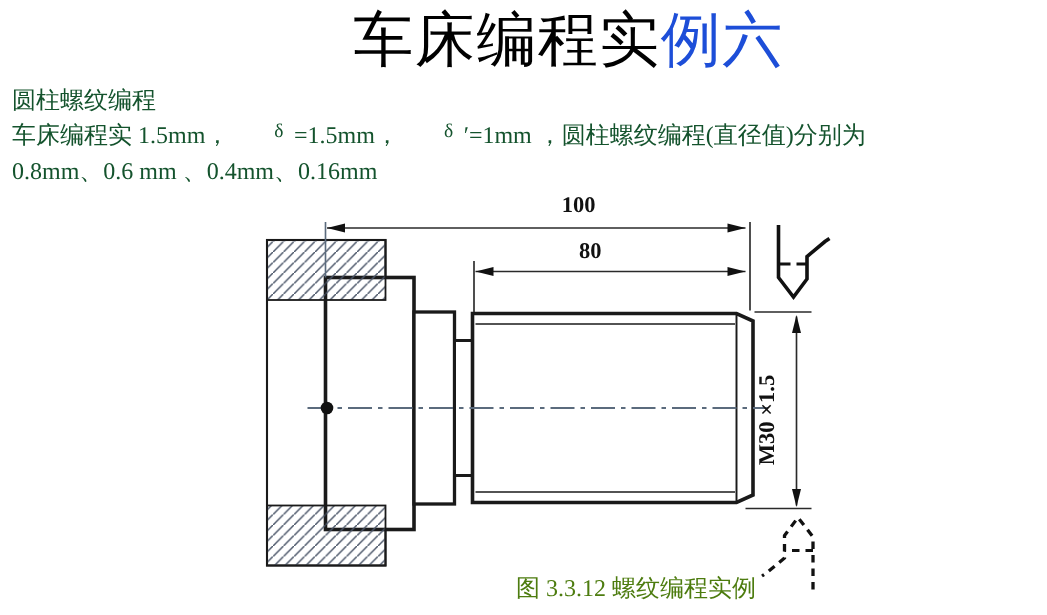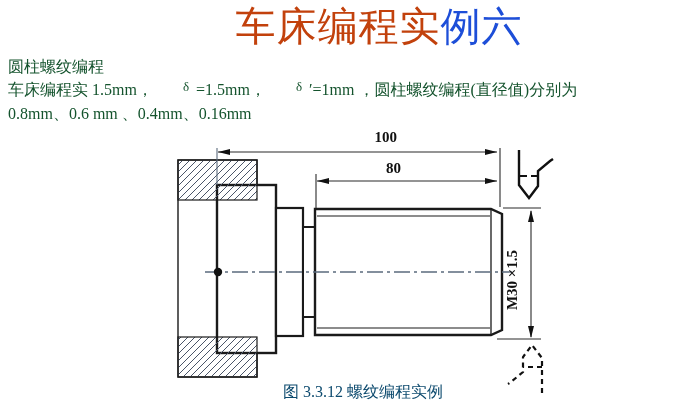--- a/index.html
+++ b/index.html
@@ -2,35 +2,35 @@
 <html><head>
 <meta charset="utf-8">
 <style>
   html,body{margin:0;padding:0;background:#e8e8e8;}
   .slide{
     position:relative;width:698px;height:410px;background:#ffffff;
     font-family:"Liberation Serif",serif;overflow:hidden;color:#1a1a1a;
   }
   .title{position:absolute;top:4px;left:60px;width:638px;margin:0;
     text-align:center;font-size:40px;font-weight:400;letter-spacing:1px;line-height:46px;}
-  .t-accent{color:#c2410c;}
+  .t-accent{color:#000000;}
   .t-rest{color:#1d4ed8;}
   .intro{position:absolute;left:8px;font-size:16px;white-space:nowrap;color:#14532d;}
   .intro.l1{top:57px;}
   .intro.l2{top:80px;}
   .intro.l3{top:104px;}
   .delta{font-size:13px;position:relative;top:-4px;margin-left:30px;margin-right:3px;}
   .dim-label{position:absolute;font-weight:bold;font-size:15px;color:#111;
     font-family:"Liberation Serif",serif;white-space:nowrap;}
   .dim-100{left:353px;top:129px;width:44px;text-align:right;}
   .dim-80{left:386px;top:160px;width:32px;text-align:left;}
   .dim-m30{left:463px;top:271px;width:100px;height:18px;text-align:center;
     transform:rotate(-90deg);transform-origin:50% 50%;}
-  .caption{position:absolute;left:233px;top:382px;width:260px;text-align:center;
-    font-size:16px;color:#0c4a6e;white-space:nowrap;}
+  .caption{position:absolute;left:244px;top:382px;width:260px;text-align:right;
+    font-size:16px;color:#4d7c0f;white-space:nowrap;}
   svg.drawing{position:absolute;left:0;top:0;width:698px;height:410px;}
 </style>
 </head>
 <body>
 
 <div class="slide">
 
   <h1 class="title"><span class="t-accent">车床编程实</span><span class="t-rest">例六</span></h1>
 
   <div class="intro l1">圆柱螺纹编程</div>

